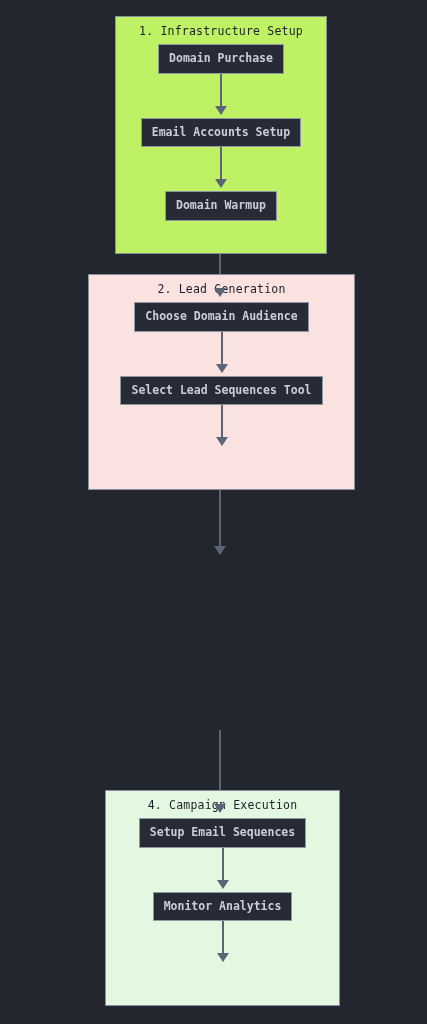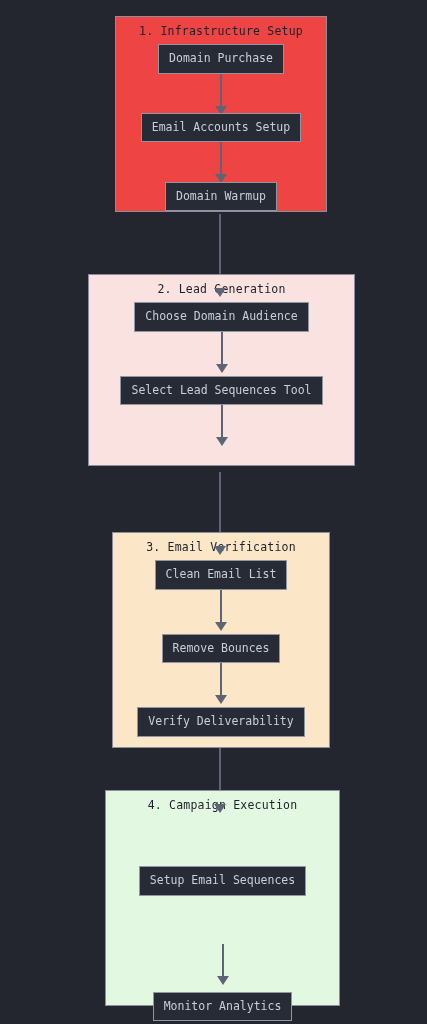--- a/index.html
+++ b/index.html
@@ -44,20 +44,21 @@
     white-space: nowrap;
     text-align: center;
     z-index: 4;
     font-family: "DejaVu Sans Mono", "Liberation Mono", monospace;
   }
   .node-slot {
     display: flex;
     justify-content: center;
     align-items: center;
     width: 100%;
+    font-weight: bold;
   }
   .gap { width: 100%; }
   
   .conn {
     position: absolute;
     width: 2px;
     background: #5d6475;
     left: 50%;
     transform: translateX(-50%);
     z-index: 1;
@@ -96,81 +97,61 @@
 
   <div class="global-line" style="top:214px;height:82px;"></div>
   <div class="global-arrow" style="top:288px;"></div>
 
   <div class="global-line" style="top:472px;height:82px;"></div>
   <div class="global-arrow" style="top:546px;"></div>
 
   <div class="global-line" style="top:730px;height:82px;"></div>
   <div class="global-arrow" style="top:804px;"></div>
 
-  <div class="subgraph" style="left:115px; top:16px; width:212px; height:196px; background:#ef4444;">
+  <div class="subgraph" style="left:115px; top:16px; width:212px; height:238px; background:#bef264;">
     <div class="sg-title">1. Infrastructure Setup</div>
     <div class="node-slot">
       <div class="node">Domain Purchase</div>
     </div>
     <div class="gap" style="position:relative;height:44px;">
       <div class="conn" style="top:0;height:34px;"></div>
       <div class="arrowhead" style="top:32px;"></div>
     </div>
     <div class="node-slot">
       <div class="node">Email Accounts Setup</div>
     </div>
     <div class="gap" style="position:relative;height:44px;">
       <div class="conn" style="top:0;height:34px;"></div>
       <div class="arrowhead" style="top:32px;"></div>
     </div>
     <div class="node-slot">
       <div class="node">Domain Warmup</div>
     </div>
   </div>
 
-  <div class="subgraph" style="left:88px; top:274px; width:267px; height:192px; background:#fae2e0;">
+  <div class="subgraph" style="left:88px; top:274px; width:267px; height:216px; background:#fae2e0;">
     <div class="sg-title">2. Lead Generation</div>
     <div class="node-slot">
       <div class="node">Choose Domain Audience</div>
     </div>
     <div class="gap" style="position:relative;height:44px;">
       <div class="conn" style="top:0;height:34px;"></div>
       <div class="arrowhead" style="top:32px;"></div>
     </div>
     <div class="node-slot">
       <div class="node">Select Lead Sequences Tool</div>
     </div>
     <div class="gap" style="position:relative;height:44px;">
       <div class="conn" style="top:0;height:34px;"></div>
       <div class="arrowhead" style="top:32px;"></div>
     </div>
   </div>
 
-  <div class="subgraph" style="left:112px; top:532px; width:218px; height:216px; background:#fbe6c8;">
-    <div class="sg-title">3. Email Verification</div>
-    <div class="node-slot">
-      <div class="node">Clean Email List</div>
-    </div>
-    <div class="gap" style="position:relative;height:44px;">
-      <div class="conn" style="top:0;height:34px;"></div>
-      <div class="arrowhead" style="top:32px;"></div>
-    </div>
-    <div class="node-slot">
-      <div class="node">Remove Bounces</div>
-    </div>
-    <div class="gap" style="position:relative;height:44px;">
-      <div class="conn" style="top:0;height:34px;"></div>
-      <div class="arrowhead" style="top:32px;"></div>
-    </div>
-    <div class="node-slot">
-      <div class="node">Verify Deliverability</div>
-    </div>
-  </div>
 
-  <div class="subgraph" style="left:105px; top:790px; width:235px; height:216px; background:#e3f8e0;gap:48px;">
+  <div class="subgraph" style="left:105px; top:790px; width:235px; height:216px; background:#e3f8e0;">
     <div class="sg-title">4. Campaign Execution</div>
     <div class="node-slot">
       <div class="node">Setup Email Sequences</div>
     </div>
     <div class="gap" style="position:relative;height:44px;">
       <div class="conn" style="top:0;height:34px;"></div>
       <div class="arrowhead" style="top:32px;"></div>
     </div>
     <div class="node-slot">
       <div class="node">Monitor Analytics</div>

